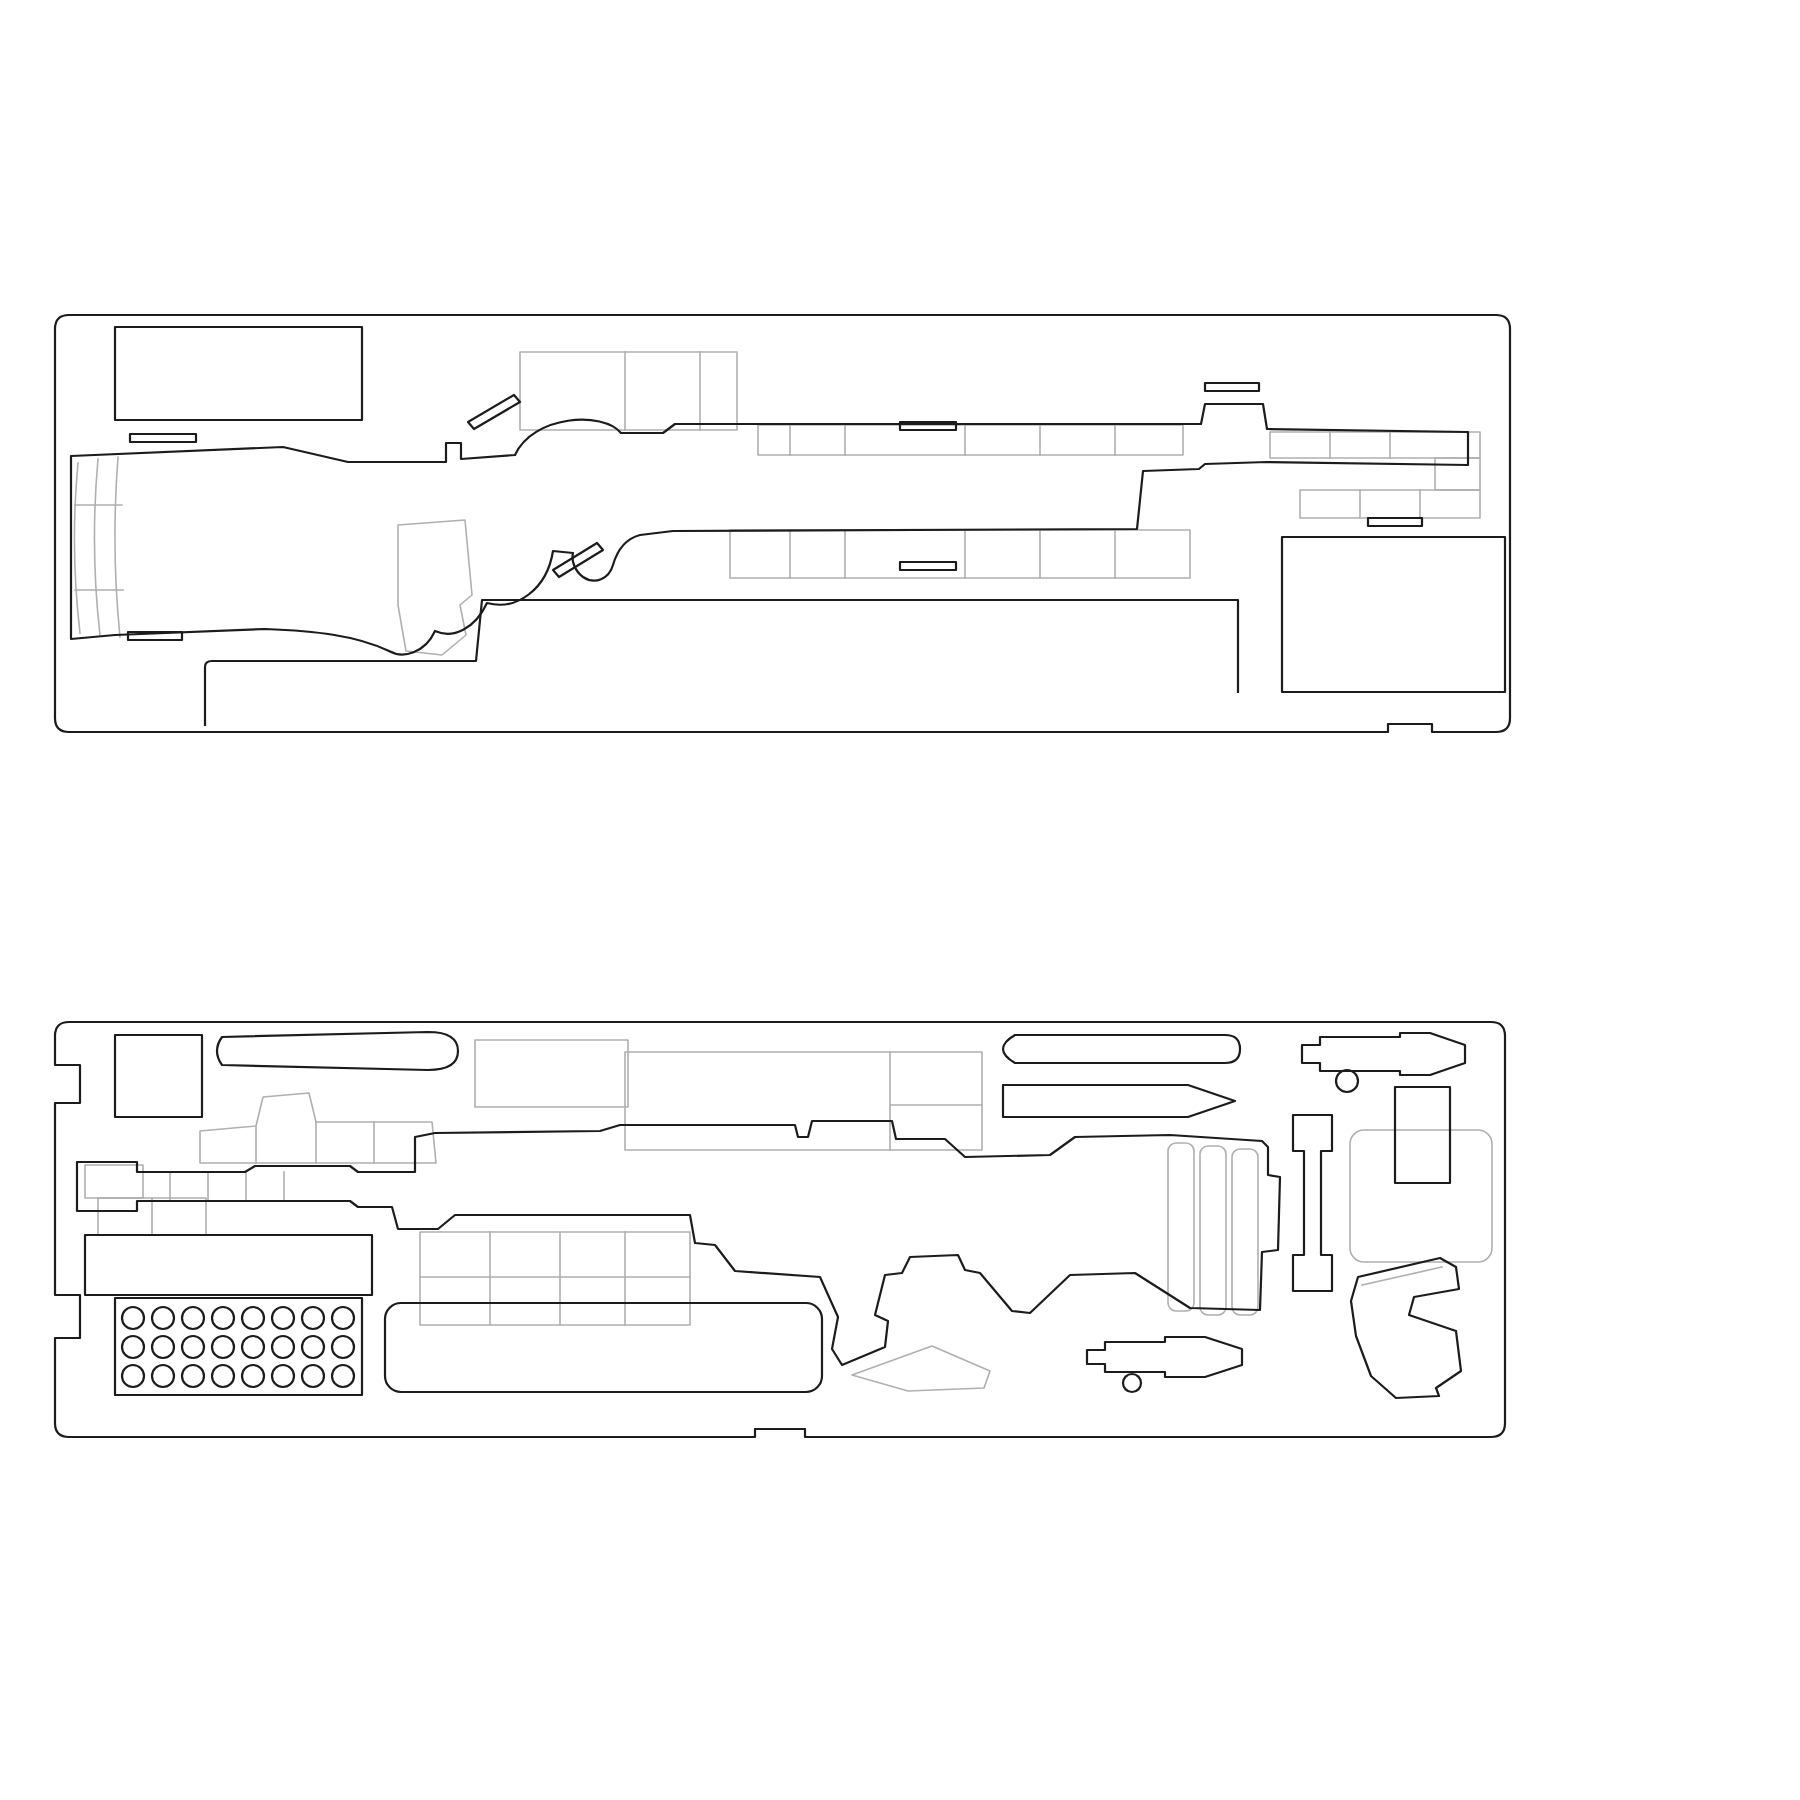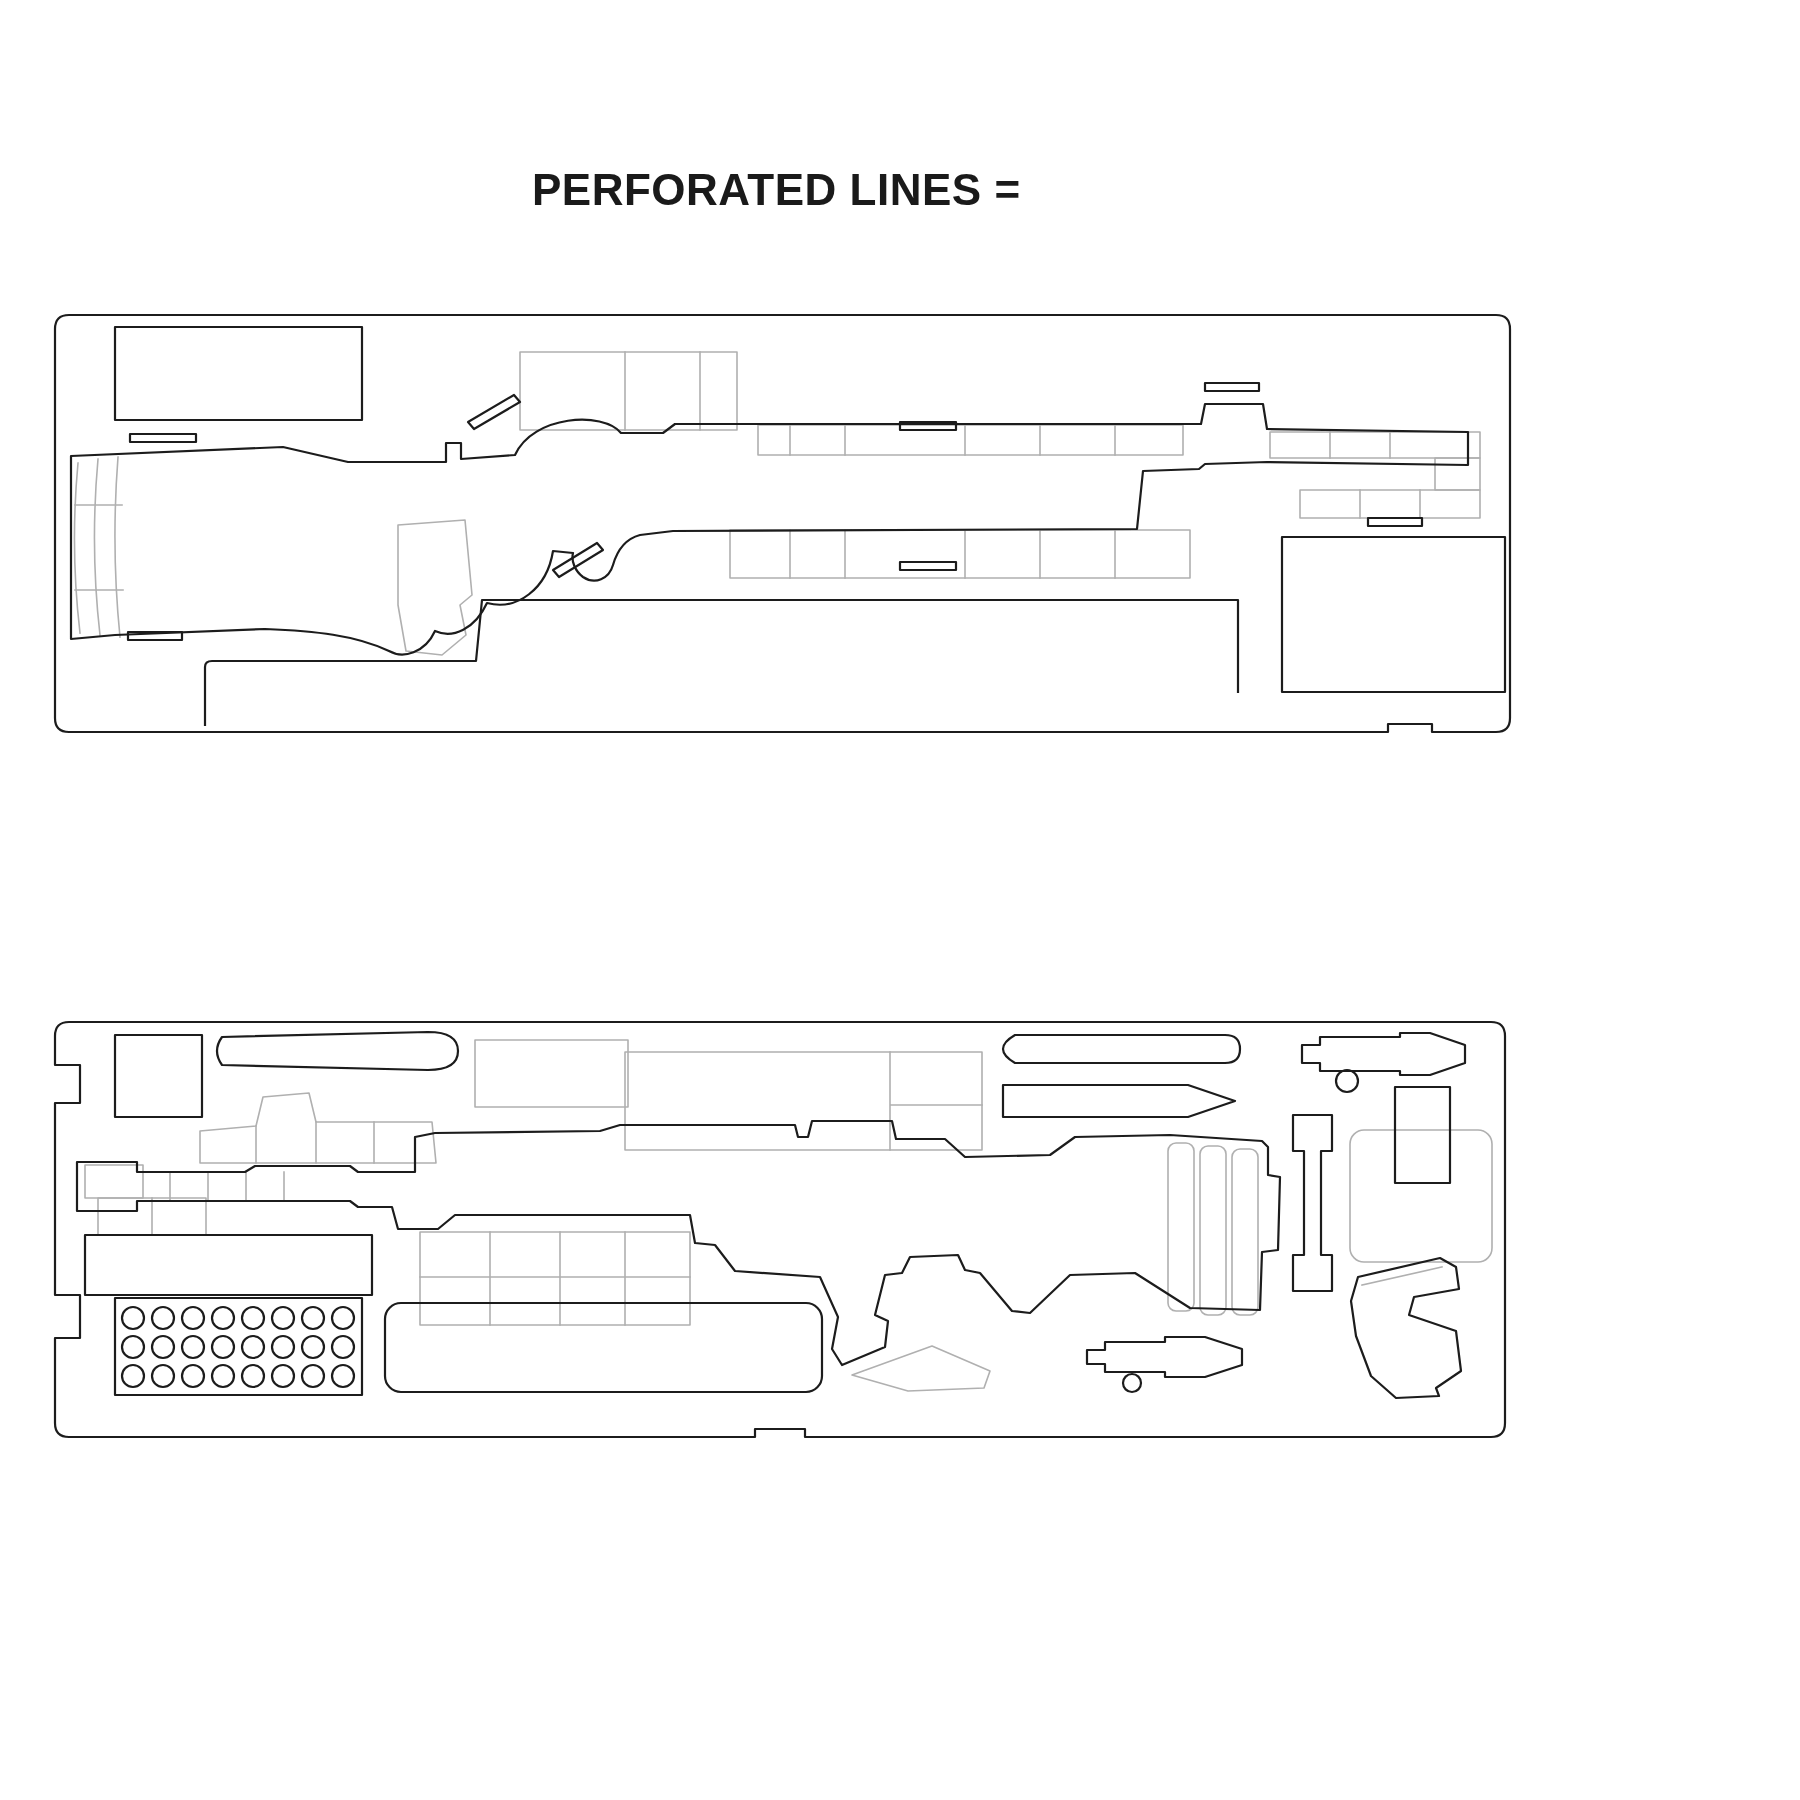--- a/index.html
+++ b/index.html
@@ -15,21 +15,20 @@
   svg.panel { position:absolute; }
   svg.panel.top    { left:40px; top:305px; }
   svg.panel.bottom { left:40px; top:1015px; }
   g.solid { fill:none; stroke-width:2.2; stroke-linejoin:round; stroke-linecap:square; }
   g.perf  { fill:none; stroke-width:1.6; stroke-linejoin:round; stroke-linecap:square; }
 </style>
 </head>
 <body>
 
 <div class="title">
-  <div>PERFORATED LINES =</div>
 </div>
 
 <svg class="panel top" width="1480" height="440" viewBox="0 0 1480 440">
 
   <g class="perf" stroke="#b0b0b0">
     <rect x="480" y="47" width="217" height="78"></rect>
     <path d="M585 47 V125 M660 47 V125"></path>
     <rect x="718" y="120" width="425" height="30"></rect>
     <path d="M750 120 V150 M805 120 V150 M925 120 V150 M1000 120 V150 M1075 120 V150"></path>
     <rect x="1230" y="127" width="210" height="26"></rect>

